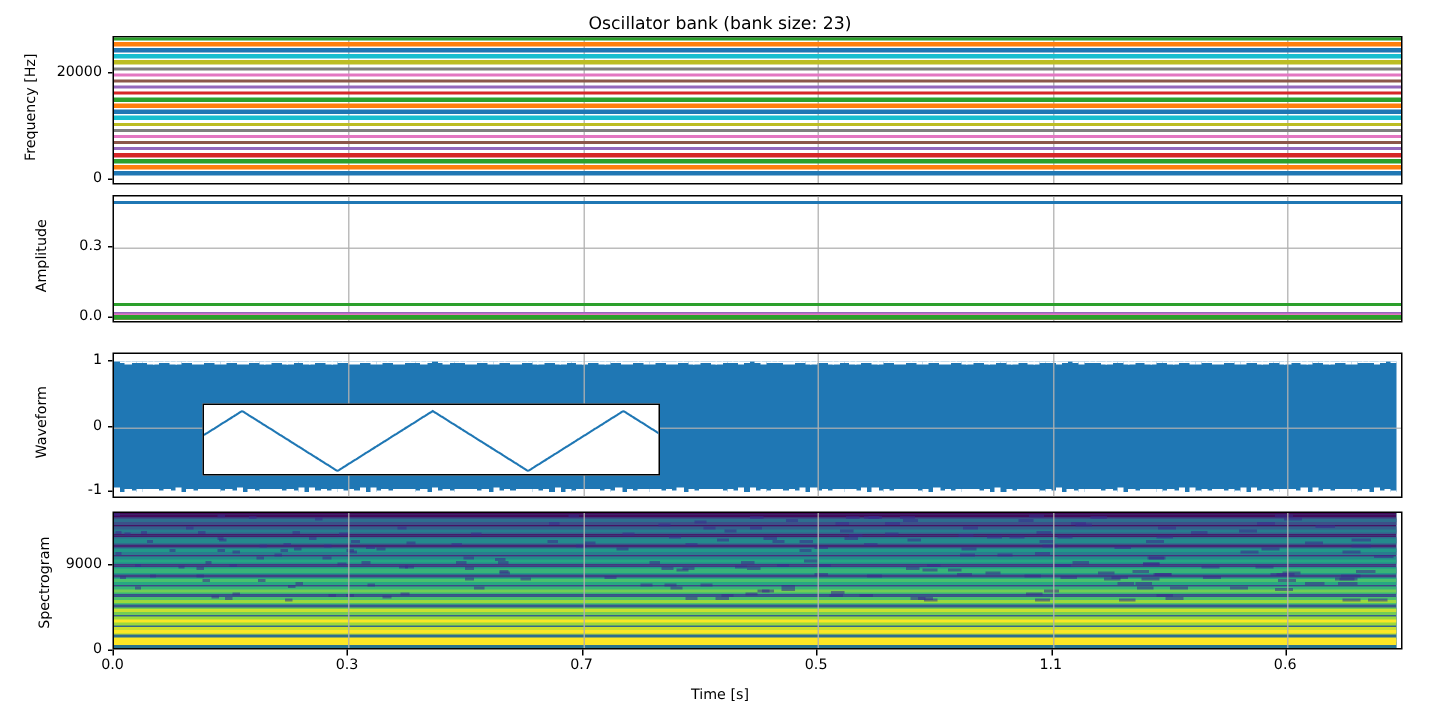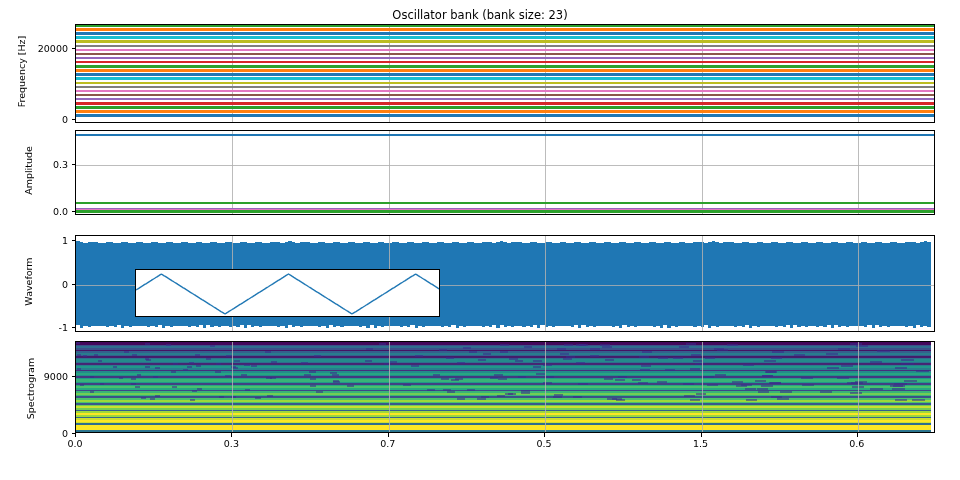--- a/index.html
+++ b/index.html
@@ -976,18 +976,19 @@
   <div id="xticks">
       <div class="xtickmark" style="left:75.0px;top:433px;"></div>
       <div class="xtick" style="left:75.0px;top:438px;width:40px;margin-left:-20px;transform:none;">0.0</div>
       <div class="xtickmark" style="left:231.4px;top:433px;"></div>
       <div class="xtick" style="left:231.4px;top:438px;width:40px;margin-left:-20px;transform:none;">0.3</div>
       <div class="xtickmark" style="left:387.7px;top:433px;"></div>
       <div class="xtick" style="left:387.7px;top:438px;width:40px;margin-left:-20px;transform:none;">0.7</div>
       <div class="xtickmark" style="left:544.1px;top:433px;"></div>
       <div class="xtick" style="left:544.1px;top:438px;width:40px;margin-left:-20px;transform:none;">0.5</div>
       <div class="xtickmark" style="left:700.5px;top:433px;"></div>
-      <div class="xtick" style="left:700.5px;top:438px;width:40px;margin-left:-20px;transform:none;">1.5</div>
+      <div class="xtick" style="left:700.5px;top:438px;width:40px;margin-left:-20px;transform:none;">1.1</div>
       <div class="xtickmark" style="left:856.8px;top:433px;"></div>
       <div class="xtick" style="left:856.8px;top:438px;width:40px;margin-left:-20px;transform:none;">0.6</div>
     </div>
+  <div class="xlabel" style="top:458px;">Time [s]</div>
 
 </div>
 
 </body></html>

